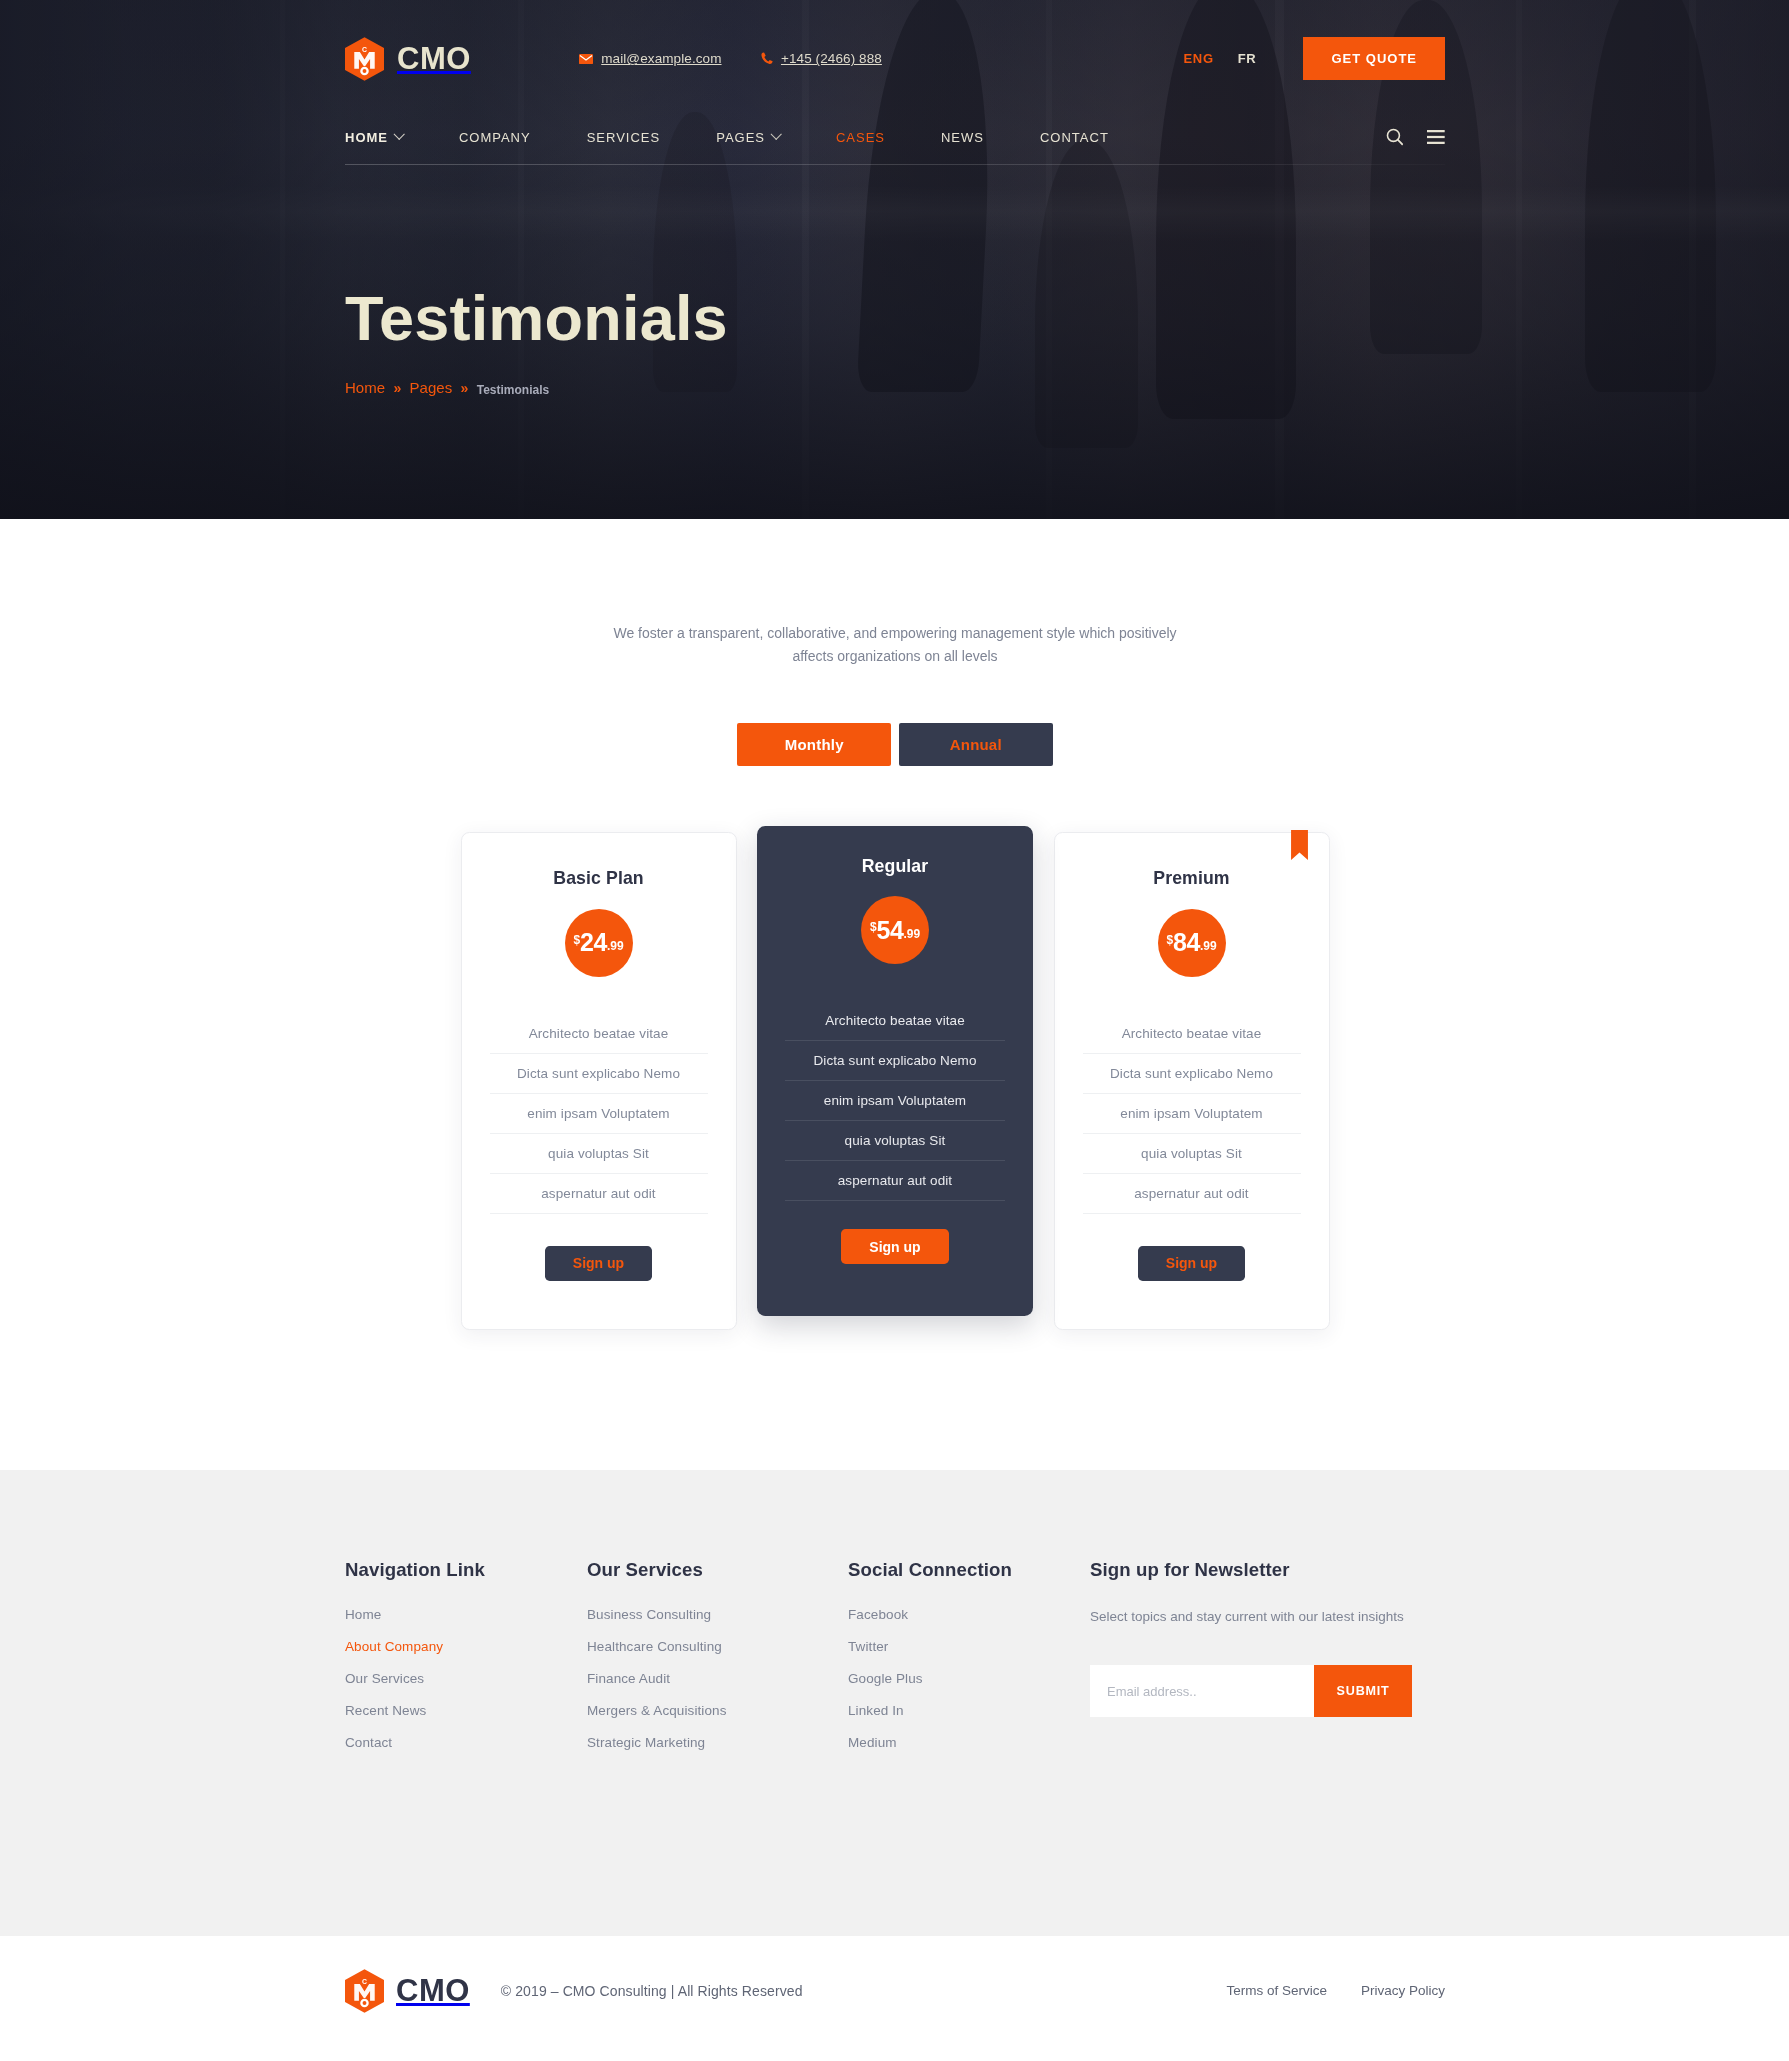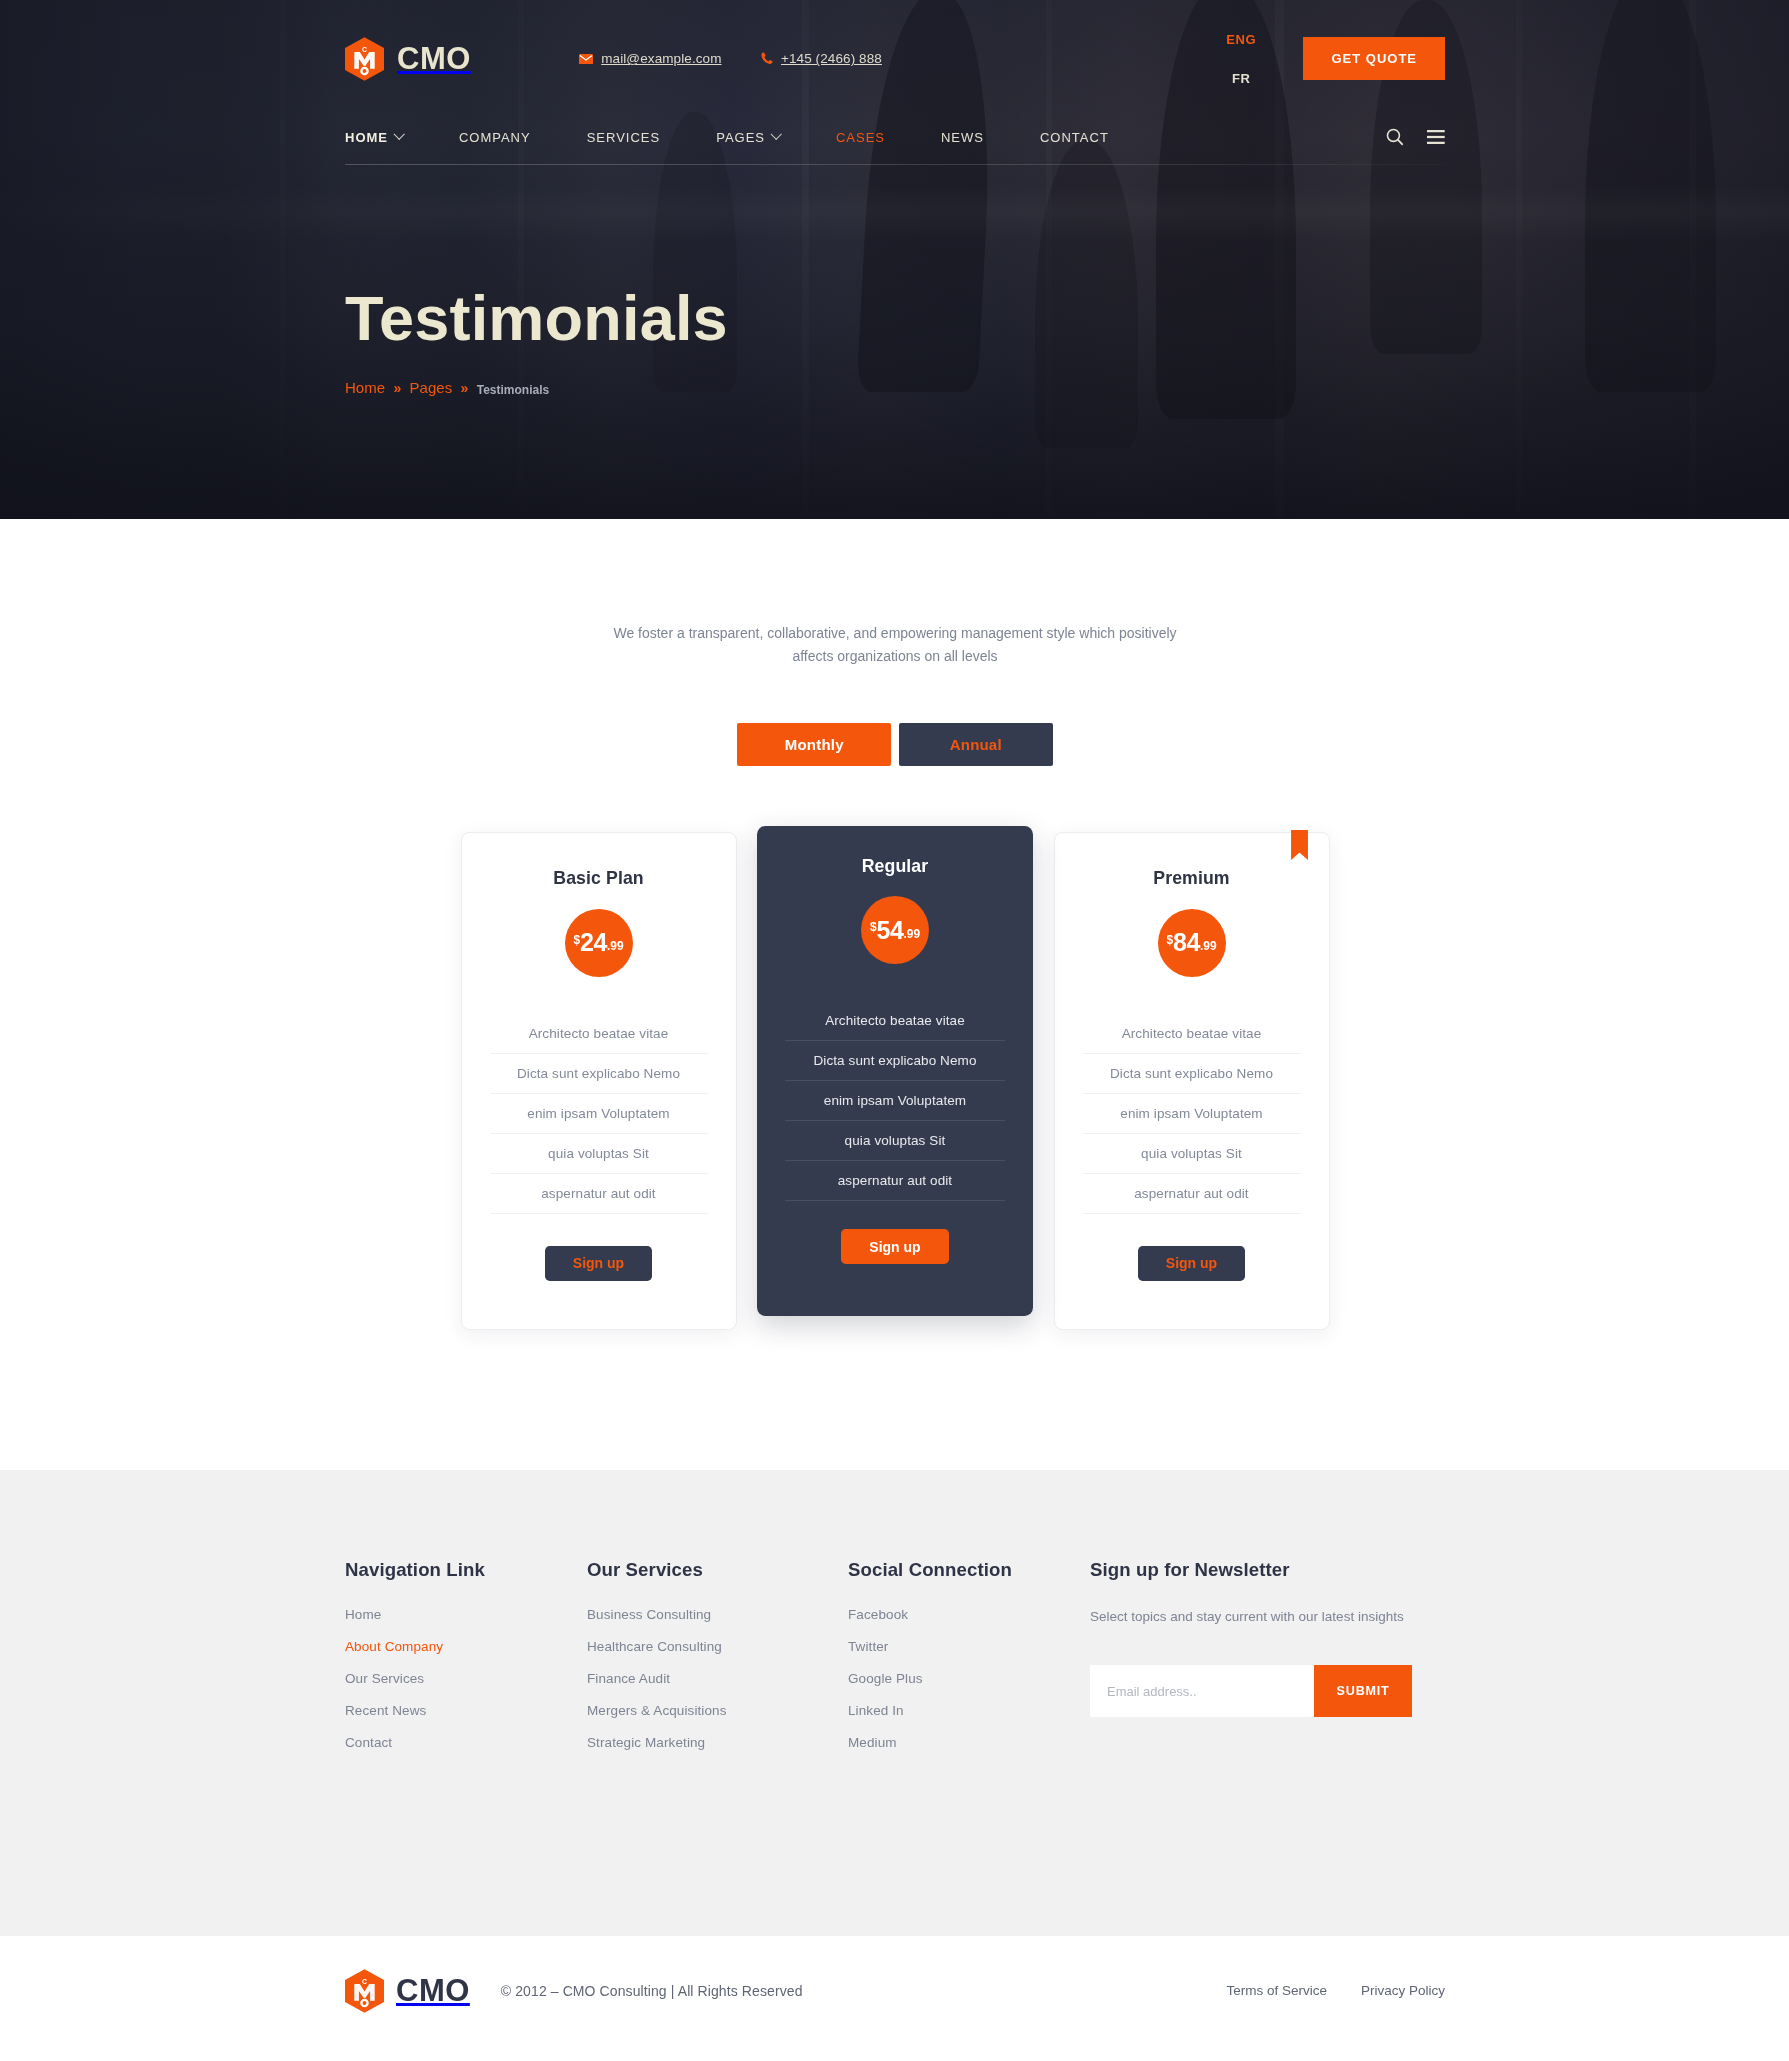--- a/index.html
+++ b/index.html
@@ -69,21 +69,21 @@
   .hexlogo { width:39px; height:44px; position:relative; flex:0 0 auto; }
   .logo-word { font-size:31px; font-weight:bold; letter-spacing:0.5px; }
   .logo-word.cream { color:#e8e4cd; }
   .logo-word.dark  { color:#303447; }
 
   .contact-group { display:flex; align-items:center; gap:39px; margin-left:80px;padding-left:28px; }
   .contact-item { display:flex; align-items:center; gap:8.4px; font-size:13.5px; color:#dedacb; letter-spacing:0.1px; }
   .ic { color:#f4560c; display:inline-flex; align-items:center; }
 
   .topbar-right { margin-left:auto; display:flex; align-items:center; gap:0; }
-  .lang { display:flex; align-items:center; gap:24px; margin-right:47px;flex-direction:column; }
+  .lang { display:flex; align-items:center; gap:24px; margin-right:47px; }
   .lang span { font-size:13px; letter-spacing:0.7px; font-weight:600; }
   .lang .on  { color:#f4560c; }
   .lang .off { color:#e4e0d0; }
   .btn-quote {
     background:#f4560c; color:#fff; border:0; cursor:pointer;
     font-family:inherit; font-size:13px; font-weight:bold; letter-spacing:1px;
     padding:0 28px; height:43px; line-height:43px;
   }
 
   
@@ -459,21 +459,21 @@
             <polygon points="21,0 42,11.75 42,35.25 21,47 0,35.25 0,11.75" fill="#f4560c"></polygon>
             <path d="M10 34 L10 16 L16 16 L21 24 L26 16 L32 16 L32 34 L27 34 L27 23.5 L21.8 31 L20.2 31 L15 23.5 L15 34 Z" fill="#ffffff" opacity=".96"></path>
             <circle cx="21" cy="12.5" r="5.4" fill="#f4560c"></circle>
             <text x="21" y="15.6" text-anchor="middle" font-family="Liberation Sans, sans-serif" font-size="7.4" font-weight="bold" fill="#ffffff">C</text>
             <circle cx="21" cy="36.5" r="4.6" fill="#ffffff"></circle>
             <circle cx="21" cy="36.5" r="2.1" fill="#f4560c"></circle>
           </svg>
         </span>
         <span class="logo-word dark">CMO</span>
       </a>
-      <span class="copy">© 2012 – CMO Consulting | All Rights Reserved</span>
+      <span class="copy">© 2019 – CMO Consulting | All Rights Reserved</span>
       <div class="b-links">
         <a href="#">Terms of Service</a>
         <a href="#">Privacy Policy</a>
       </div>
     </div>
   </div>
 
 </div>
 
 

